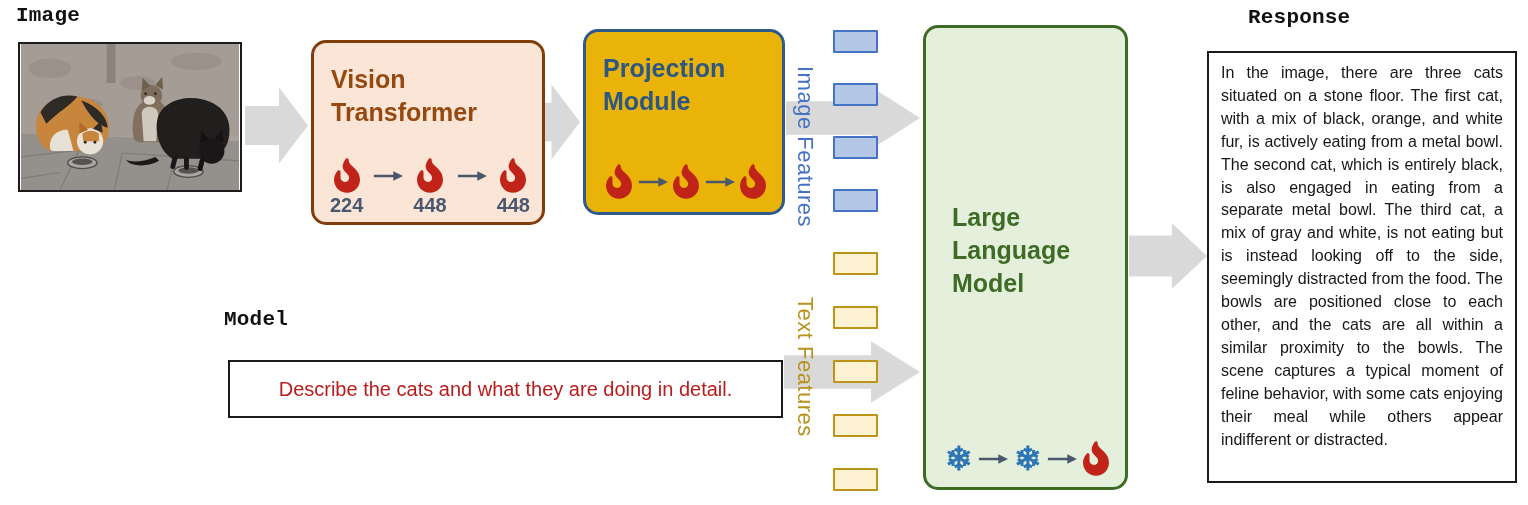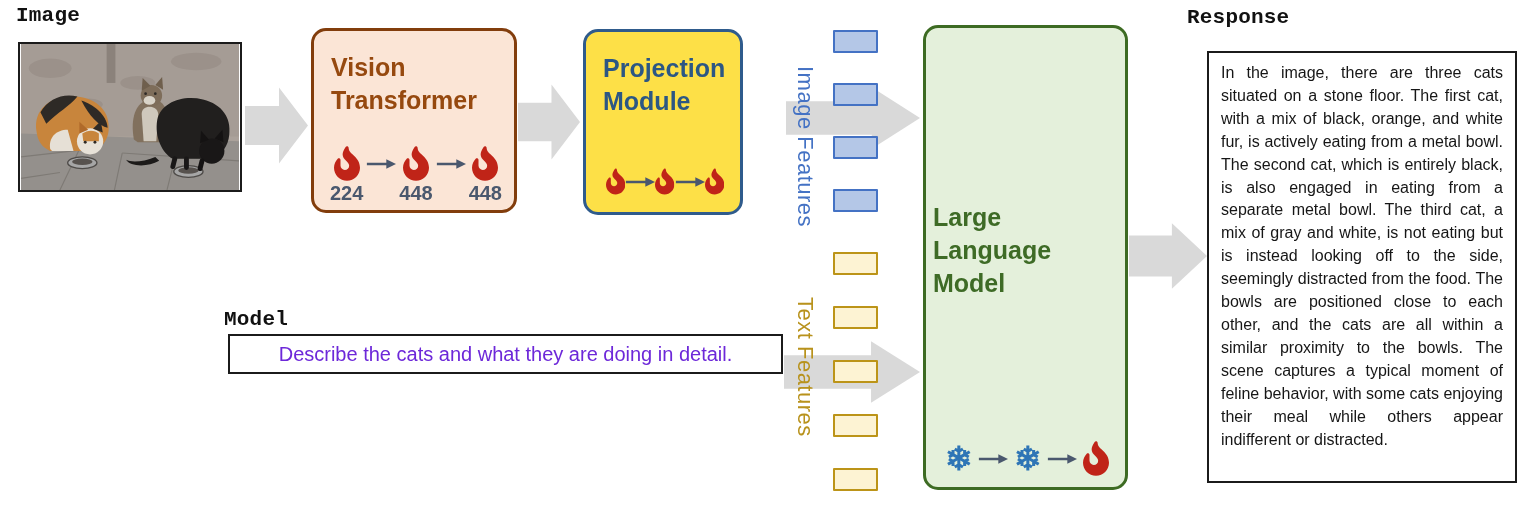--- a/index.html
+++ b/index.html
@@ -13,27 +13,27 @@
   
   #cat-photo{left:18px;top:42px;width:224px;height:150px;border:2px solid #1b1b1b;box-sizing:border-box;}
   #cat-photo svg{display:block;width:100%;height:100%;}
 
   
   .block-arrow{z-index:0;}
   .block-arrow svg{display:block;width:100%;height:100%;}
 
   
   .model-box{box-sizing:border-box;border-radius:15px;z-index:2;}
-  #vit-box{left:311px;top:28px;width:206px;height:185px;background:#FBE5D6;border:3.5px solid #823D0C;}
-  #proj-box{left:583px;top:29px;width:160px;height:186px;background:#fde047;border:3.5px solid #2F5B8C;}
+  #vit-box{left:311px;top:40px;width:234px;height:185px;background:#FBE5D6;border:3.5px solid #823D0C;}
+  #proj-box{left:583px;top:29px;width:202px;height:186px;background:#eab308;border:3.5px solid #2F5B8C;}
   #llm-box{left:923px;top:25px;width:205px;height:465px;background:#E4F0DB;border:3.5px solid #3D6B23;display:flex;align-items:center;}
   .box-title{font-size:25px;line-height:33px;font-weight:bold;}
   #vit-box .box-title{color:#96490F;padding:20px 10px 0 17px;}
   #proj-box .box-title{color:#2C5784;padding:20px 10px 0 17px;}
-  #llm-box .box-title{color:#3E6B26;padding:0 10px 14px 7px;}
+  #llm-box .box-title{color:#3E6B26;padding:0 10px 14px 26px;}
 
   .icon-row{position:absolute;left:16px;right:12px;display:flex;justify-content:space-between;align-items:flex-start;}
   #vit-box .icon-row{bottom:5px;}
   #proj-box .icon-row{bottom:13px;}
   #llm-box .icon-row{left:19px;right:16px;bottom:11px;align-items:center;}
   .stage{display:flex;flex-direction:column;align-items:center;}
   .stage-num{font-size:20px;font-weight:bold;color:#4A586E;margin-top:1px;}
   .flame-svg{width:26px;height:35px;display:block;}
   .mini-arrow{width:30px;height:12px;margin-top:12px;flex:0 0 auto;}
   #llm-box .mini-arrow{margin-top:0;}
@@ -43,24 +43,24 @@
   .token{width:45px;height:23px;box-sizing:border-box;border-radius:1px;z-index:3;}
   .token.blue{left:833px;background:#B4C7E7;border:2px solid #4472C4;}
   .token.yellow{left:833px;background:#FDF3D3;border:2px solid #BC9418;}
 
   .vlabel{writing-mode:vertical-rl;text-orientation:mixed;text-align:center;font-size:22px;letter-spacing:0.5px;z-index:3;white-space:nowrap;}
   #img-feat-label{left:792px;top:46px;height:202px;color:#4472C4;}
   #txt-feat-label{left:792px;top:286px;height:162px;color:#B8921C;}
 
   
   #text-label{left:224px;top:308px;}
-  #prompt-box{left:228px;top:334px;width:555px;height:40px;box-sizing:border-box;border:2px solid #1b1b1b;background:#ffffff;display:flex;align-items:center;justify-content:center;font-size:20px;color:#6d28d9;z-index:2;}
-
-  
-  #response-label{left:1187px;top:6px;}
+  #prompt-box{left:228px;top:360px;width:555px;height:58px;box-sizing:border-box;border:2px solid #1b1b1b;background:#ffffff;display:flex;align-items:center;justify-content:center;font-size:20px;color:#b91c1c;z-index:2;}
+
+  
+  #response-label{left:1248px;top:6px;}
   #response-box{left:1207px;top:51px;width:310px;height:432px;box-sizing:border-box;border:2px solid #1b1b1b;background:#ffffff;padding:9px 12px;font-size:16px;line-height:22.9px;color:#161616;text-align:justify;z-index:2;}
 
   
   #arrow-img-vit{left:245px;top:85px;width:63px;height:81px;}
   #arrow-vit-proj{left:518px;top:82px;width:62px;height:80px;}
   #arrow-proj-llm{left:786px;top:86px;width:134px;height:64px;}
   #arrow-text-llm{left:784px;top:340px;width:136px;height:64px;}
   #arrow-llm-resp{left:1129px;top:222px;width:78px;height:68px;}
 
   #image-label{left:16px;top:4px;}

